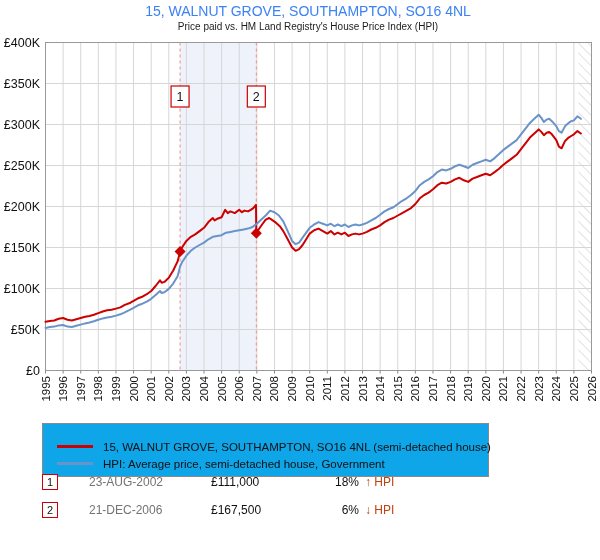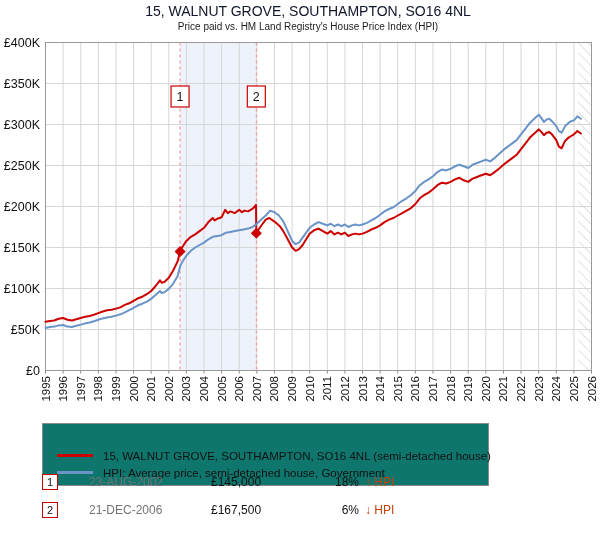--- a/index.html
+++ b/index.html
@@ -1,24 +1,24 @@
 <!DOCTYPE html>
 <html><head>
 <meta charset="utf-8">
 <style>
   html,body{margin:0;padding:0;background:#fff;}
   body{width:600px;height:560px;font-family:"Liberation Sans",sans-serif;position:relative;overflow:hidden;}
   .page{position:absolute;inset:0;background:#fff;}
   .chart-title{position:absolute;top:3px;left:30px;width:556px;text-align:center;
-    font-size:14px;color:#0f172a;white-space:nowrap;}
+    font-size:14px;color:#3b82f6;white-space:nowrap;}
   .chart-subtitle{position:absolute;top:21px;left:30px;width:556px;text-align:center;
     font-size:10px;color:#1c1c1c;white-space:nowrap;}
   svg.chart{position:absolute;top:0;left:0;}
-  .legend{position:absolute;left:42px;top:423px;width:445px;background:#0f766e;
-    border:1px solid #8a8a8a;padding:23px 0 4px 0;}
+  .legend{position:absolute;left:42px;top:423px;width:445px;background:#0ea5e9;
+    border:1px solid #8a8a8a;padding:14px 0 4px 0;}
   .legend-row{display:flex;align-items:center;height:17px;}
   .legend-swatch{width:36px;height:3px;margin:0 10px 0 14px;flex:0 0 36px;}
   .legend-label{font-size:11.5px;color:#111;white-space:nowrap;}
   .tx{position:absolute;left:42px;top:474px;width:520px;}
   .tx-row{display:flex;align-items:center;margin-bottom:12px;height:16px;}
   .tx-num{width:14px;height:14px;border:1px solid #cc0000;color:#111;font-size:11px;
     line-height:14px;text-align:center;flex:0 0 14px;background:#fff;}
   .tx-date{margin-left:31px;width:122px;font-size:12px;color:#737373;}
   .tx-price{width:100px;font-size:12px;color:#111;}
   .tx-pct{width:48px;text-align:right;font-size:12px;color:#111;}
@@ -179,21 +179,21 @@
     <div class="legend-row">
       <span class="legend-swatch" style="background: rgb(106, 147, 200);"></span>
       <span class="legend-label">HPI: Average price, semi-detached house, Government</span>
     </div>
   </div>
 
   <div class="tx">
     <div class="tx-row">
       <span class="tx-num">1</span>
       <span class="tx-date">23-AUG-2002</span>
-      <span class="tx-price">£145,000</span>
+      <span class="tx-price">£111,000</span>
       <span class="tx-pct">18%</span>
       <span class="tx-delta">↑ HPI</span>
     </div>
     <div class="tx-row">
       <span class="tx-num">2</span>
       <span class="tx-date">21-DEC-2006</span>
       <span class="tx-price">£167,500</span>
       <span class="tx-pct">6%</span>
       <span class="tx-delta">↓ HPI</span>
     </div>

